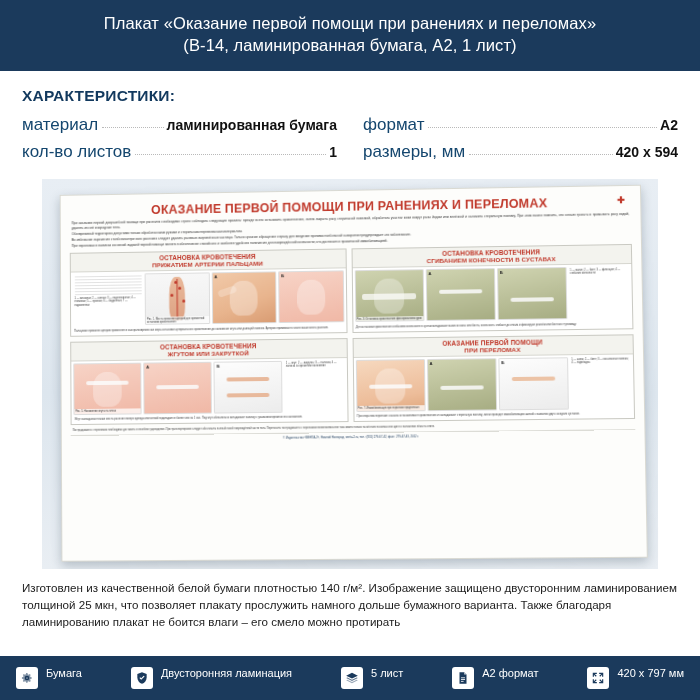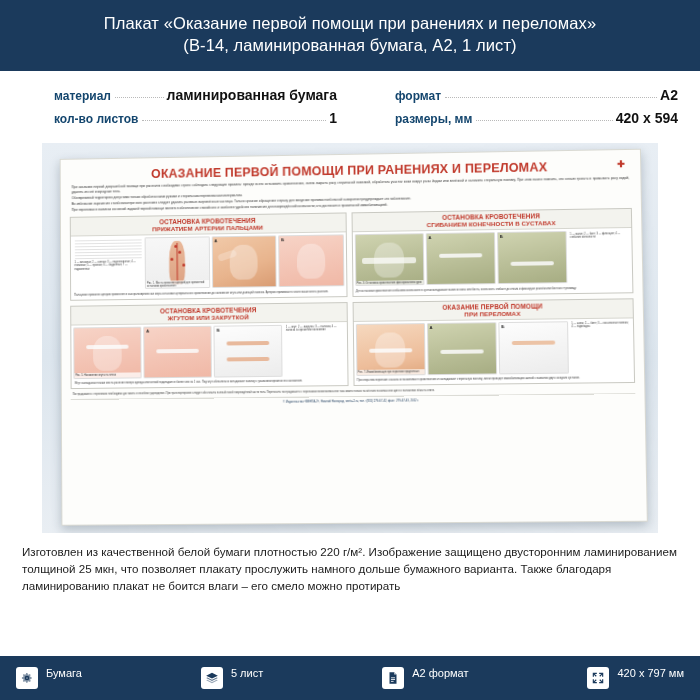--- a/index.html
+++ b/index.html
@@ -26,21 +26,21 @@
   .specs h2 {
     font-size: 15.5px; font-weight: 700; color: #12395e; letter-spacing: .2px;
     margin-bottom: 10px;
   }
   .spec-cols { display: flex; gap: 26px; }
   .spec-col { flex: 1; }
   .spec-row {
     display: flex; align-items: baseline;
     font-size: 11.5px; color: #1b1b1b; margin-bottom: 7px;
   }
-  .spec-label { color: #14466e; font-weight: 700; white-space: nowrap; font-size: 12px; margin-left: 32px; }
+  .spec-label { color: #14466e; font-weight: 400; white-space: nowrap; font-size: 17px; }
   .spec-dots {
     flex: 1; margin: 0 3px 0 4px;
     border-bottom: 1.5px dotted #b9b9b9;
     transform: translateY(-2px);
   }
   .spec-value { font-weight: 700; color: #111; white-space: nowrap; font-size: 14px; }
 
   
   .poster-wrap {
     position: relative;
@@ -153,20 +153,21 @@
 <body>
 
 <div class="page">
 
   <div class="header">
     <div class="line1">Плакат «Оказание первой помощи при ранениях и переломах»</div>
     <div class="line2">(В-14, ламинированная бумага, А2, 1 лист)</div>
   </div>
 
   <div class="specs">
+    <h2>ХАРАКТЕРИСТИКИ:</h2>
     <div class="spec-cols">
       <div class="spec-col">
         <div class="spec-row">
           <span class="spec-label">материал</span>
           <span class="spec-dots"></span>
           <span class="spec-value">ламинированная бумага</span>
         </div>
         <div class="spec-row">
           <span class="spec-label">кол-во листов</span>
           <span class="spec-dots"></span>
@@ -341,35 +342,44 @@
         </div>
 
       </div>
 
       <div class="p-foot">Пострадавшего с переломом необходимо доставить в лечебное учреждение. При транспортировке следует обеспечить полный покой повреждённой части тела. Переносить пострадавшего с переломом позвоночника или таза можно только на жёстких носилках или щите в положении лёжа на спине.</div>
       <div class="p-pub">© Издательство «ВЕНТА-2», Нижний Новгород, venta-2.ru, тел.: (831) 279-67-42, факс: 279-67-43, 2012 г.</div>
     </div>
   </div>
 
   <div class="desc">
-    <p>Изготовлен из качественной белой бумаги плотностью 220 г/м². Изображение защищено двусторонним ламинированием толщиной 25 мкн, что позволяет плакату прослужить намного дольше бумажного варианта. Также благодаря ламинированию плакат не боится влаги – его смело можно протирать</p>
+    <p>Изготовлен из качественной белой бумаги плотностью 140 г/м². Изображение защищено двусторонним ламинированием толщиной 25 мкн, что позволяет плакату прослужить намного дольше бумажного варианта. Также благодаря ламинированию плакат не боится влаги – его смело можно протирать</p>
   </div>
 
   <div class="footbar">
 
     <div class="fitem">
       <span class="fico">
         <svg width="14" height="14" viewBox="0 0 24 24" fill="#1b3a5c">
           <path d="M12 8a4 4 0 100 8 4 4 0 000-8zm0 2.5a1.5 1.5 0 110 3 1.5 1.5 0 010-3z"></path>
           <path d="M20 13.2v-2.4l-2.1-.4a6 6 0 00-.7-1.7l1.2-1.8-1.7-1.7-1.8 1.2a6 6 0 00-1.7-.7L12.9 3.5h-2.4l-.4 2.1a6 6 0 00-1.7.7L6.6 5.1 4.9 6.8l1.2 1.8a6 6 0 00-.7 1.7l-2.1.4v2.4l2.1.4c.16.6.4 1.17.7 1.7l-1.2 1.8 1.7 1.7 1.8-1.2c.53.3 1.1.54 1.7.7l.4 2.1h2.4l.4-2.1c.6-.16 1.17-.4 1.7-.7l1.8 1.2 1.7-1.7-1.2-1.8c.3-.53.54-1.1.7-1.7l2.1-.4z" opacity=".55"></path>
         </svg>
       </span>
       <span>Бумага</span>
     </div>
 
+    <div class="fitem">
+      <span class="fico">
+        <svg width="14" height="14" viewBox="0 0 24 24" fill="#1b3a5c">
+          <path d="M12 2l8 3v6c0 5-3.4 9.2-8 11-4.6-1.8-8-6-8-11V5l8-3z"></path>
+          <path d="M10.6 15.2l-3-3 1.4-1.4 1.6 1.6 4.4-4.4 1.4 1.4-5.8 5.8z" fill="#fff"></path>
+        </svg>
+      </span>
+      <span>Двусторонняя ламинация</span>
+    </div>
 
     <div class="fitem">
       <span class="fico">
         <svg width="14" height="14" viewBox="0 0 24 24" fill="#1b3a5c">
           <path d="M12 3L2 8l10 5 10-5-10-5z"></path>
           <path d="M2 12l10 5 10-5-2-1-8 4-8-4-2 1z" opacity=".7"></path>
           <path d="M2 16l10 5 10-5-2-1-8 4-8-4-2 1z" opacity=".45"></path>
         </svg>
       </span>
       <span>5 лист</span>

